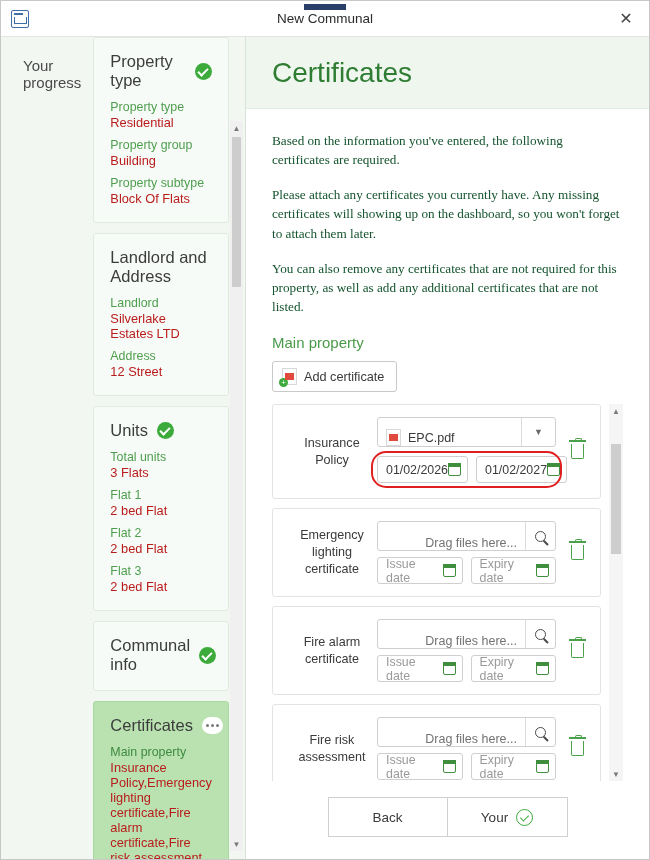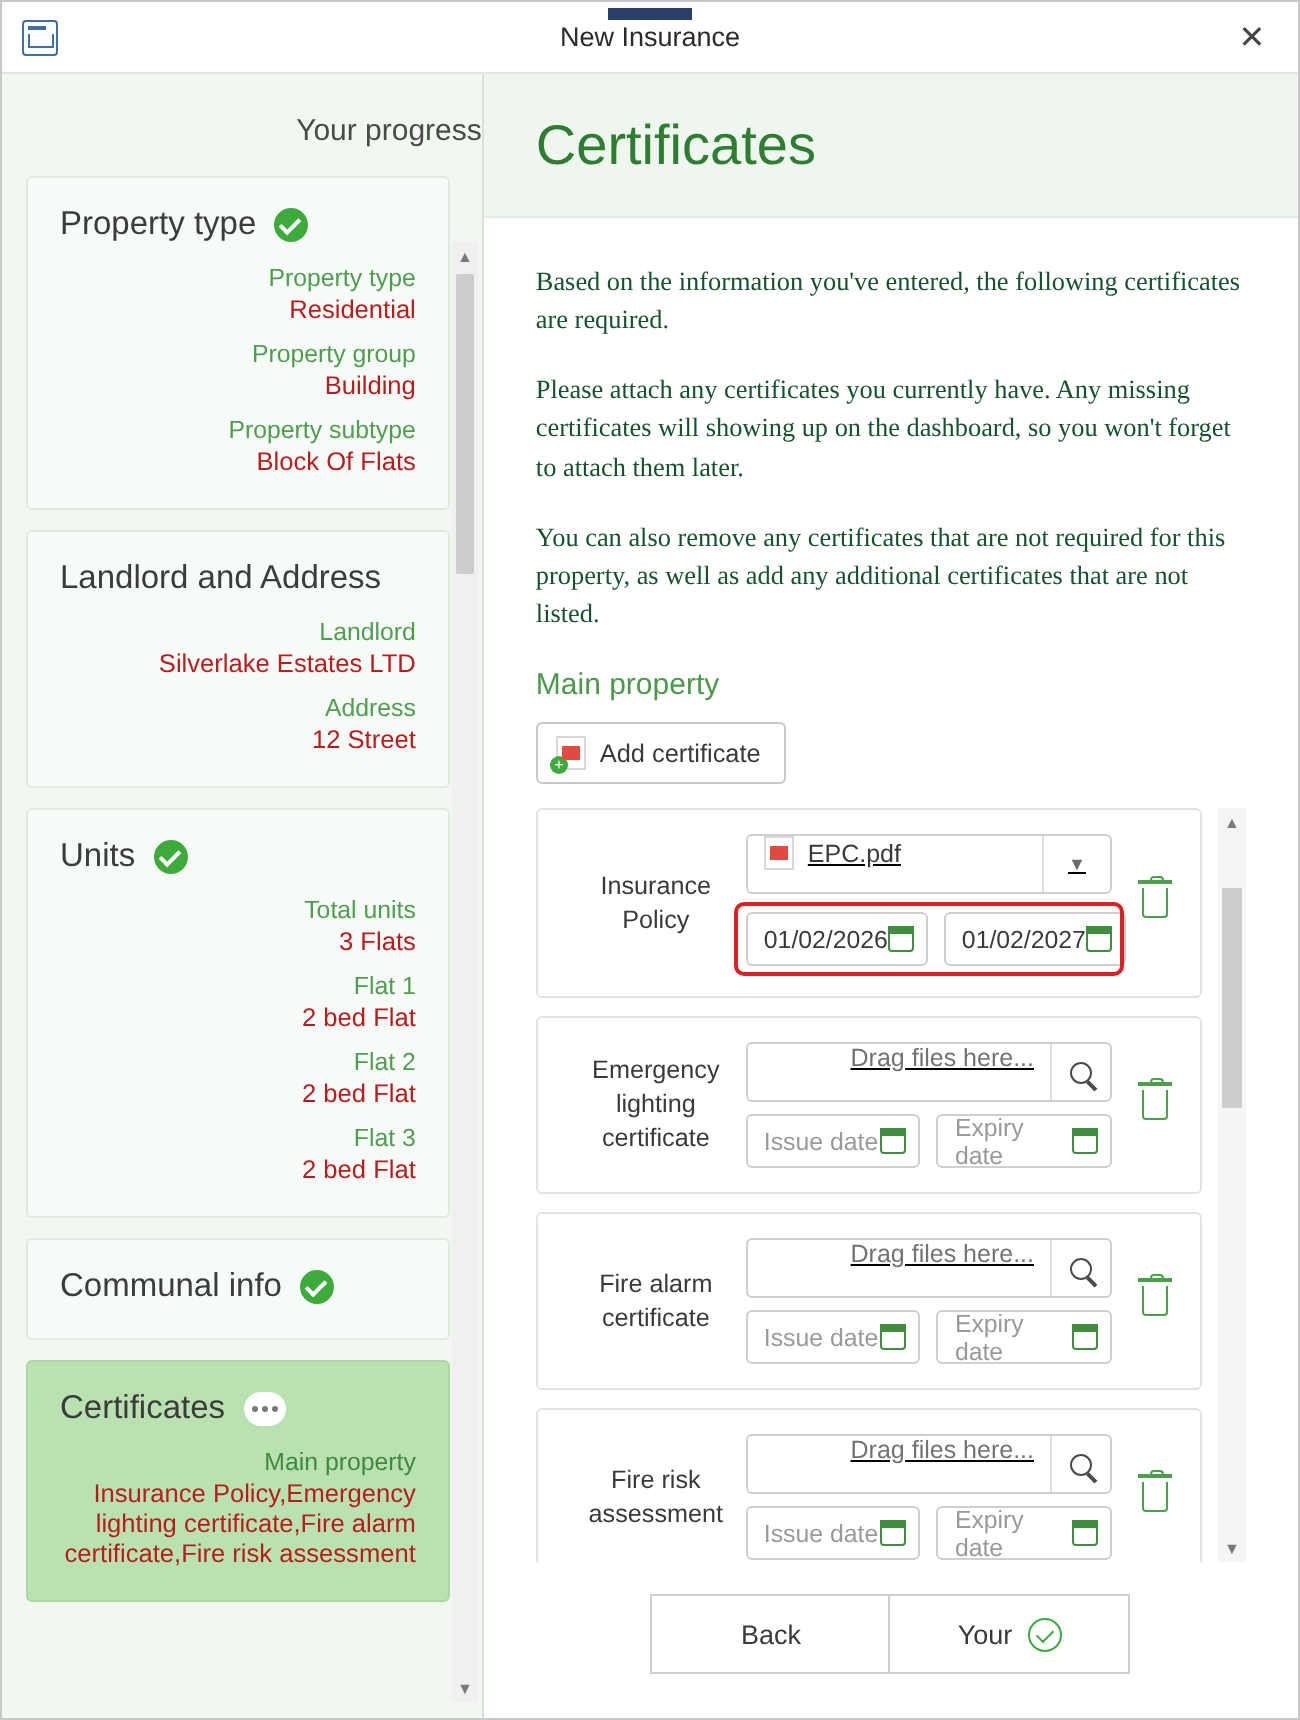--- a/index.html
+++ b/index.html
@@ -72,23 +72,22 @@
     flex: 1 1 auto;
     display: flex;
     min-height: 0;
   }
 
   
   .left {
     width: 245px;
     background: #f2f7f2;
     border-right: 1px solid #d9e2d9;
-    display: flex; flex-direction: column;
-    position: relative;
-    text-align: right;
+    display: flex; flex-direction: row;
+    position: relative;
   }
   .progress-title {
     font-size: 15px;
     color: #4a4a4a;
     padding: 20px 0 14px 22px;
   }
   .left-scroll-area {
     flex: 1 1 auto;
     position: relative;
     overflow: hidden;
@@ -272,27 +271,26 @@
   .cert-name {
     width: 90px;
     font-size: 12.6px;
     color: #3a3a3a;
     line-height: 1.35;
     flex: 0 0 90px;
     text-align: center;
   }
   .cert-fields { flex: 1 1 auto; min-width: 0; }
   .file-line {
-    display: flex; align-items: flex-start;
+    display: flex; align-items: flex-end;
     border: 1px solid #cfcfcf;
     border-radius: 3px;
     height: 30px;
     background: #fff;
     margin-bottom: 6px;
-    text-decoration: underline;
   }
   .file-line .fname {
     flex: 1 1 auto;
     font-size: 12.5px;
     color: #3a3a3a;
     padding-left: 8px;
     display: flex; align-items: center; gap: 7px;
     min-width: 0;
   }
   .file-line .fname.placeholder {
@@ -349,21 +347,21 @@
     position: relative;
     flex: 0 0 auto;
   }
   .cal::before {
     content: "";
     position: absolute; left: -1px; top: -1px; right: -1px;
     height: 3.5px; background: #3e8e3e;
   }
   .highlight {
     outline: 2px solid #e02020;
-    border-radius: 3px;
+    border-radius: 13px;
     padding: 3px 4px;
     margin: 0 -4px;
   }
   .trash-btn {
     width: 30px;
     display: flex; align-items: center; justify-content: center;
     margin-left: 6px;
     cursor: pointer;
     flex: 0 0 30px;
   }
@@ -437,21 +435,21 @@
   }
 </style>
 </head>
 <body>
 
 <div class="window">
 
   <div class="titlebar">
     <div class="app-icon"></div>
     <div class="title-underline"></div>
-    <div class="title-text">New Insurance</div>
+    <div class="title-text">New Communal</div>
     <div class="close-btn">✕</div>
   </div>
 
   <div class="body">
 
     <div class="left">
       <div class="progress-title">Your progress</div>
 
       <div class="left-scroll-area">
 

